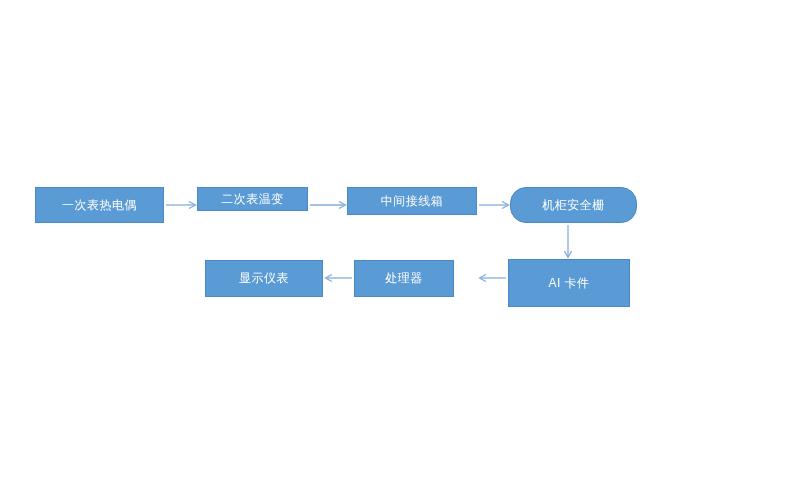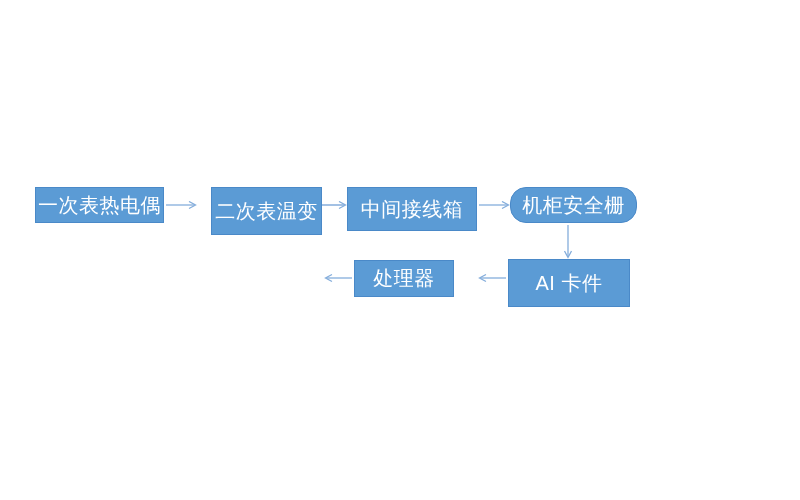--- a/index.html
+++ b/index.html
@@ -27,29 +27,29 @@
   }
   .node {
     position: absolute;
     box-sizing: border-box;
     background: var(--node-fill);
     border: 1px solid var(--node-border);
     color: var(--node-text);
     display: flex;
     align-items: center;
     justify-content: center;
-    font-size: 20px;
+    font-size: 12px;
     letter-spacing: 0.5px;
     white-space: nowrap;
     text-align: right;
   }
   
   .n-primary   { left: 35px;  top: 187px; width: 129px; height: 36px; }
-  .n-secondary { left: 211px; top: 187px; width: 111px; height: 48px; }
-  .n-junction  { left: 347px; top: 187px; width: 130px; height: 44px; }
+  .n-secondary { left: 197px; top: 187px; width: 111px; height: 24px; }
+  .n-junction  { left: 347px; top: 187px; width: 130px; height: 28px; }
   .n-barrier   { left: 510px; top: 187px; width: 127px; height: 36px; border-radius: 16px; }
   .n-aicard    { left: 508px; top: 259px; width: 122px; height: 48px; }
   .n-processor { left: 354px; top: 260px; width: 100px; height: 37px; }
   .n-display   { left: 205px; top: 260px; width: 118px; height: 37px; }
 </style>
 </head>
 <body>
 
 <div class="canvas">
 
@@ -84,14 +84,17 @@
   </div>
 
   <div class="node n-aicard">
     <span>AI 卡件</span>
   </div>
 
   <div class="node n-processor">
     <span>处理器</span>
   </div>
 
+  <div class="node n-display">
+    <span>显示仪表</span>
+  </div>
 
 </div>
 
 </body></html>

